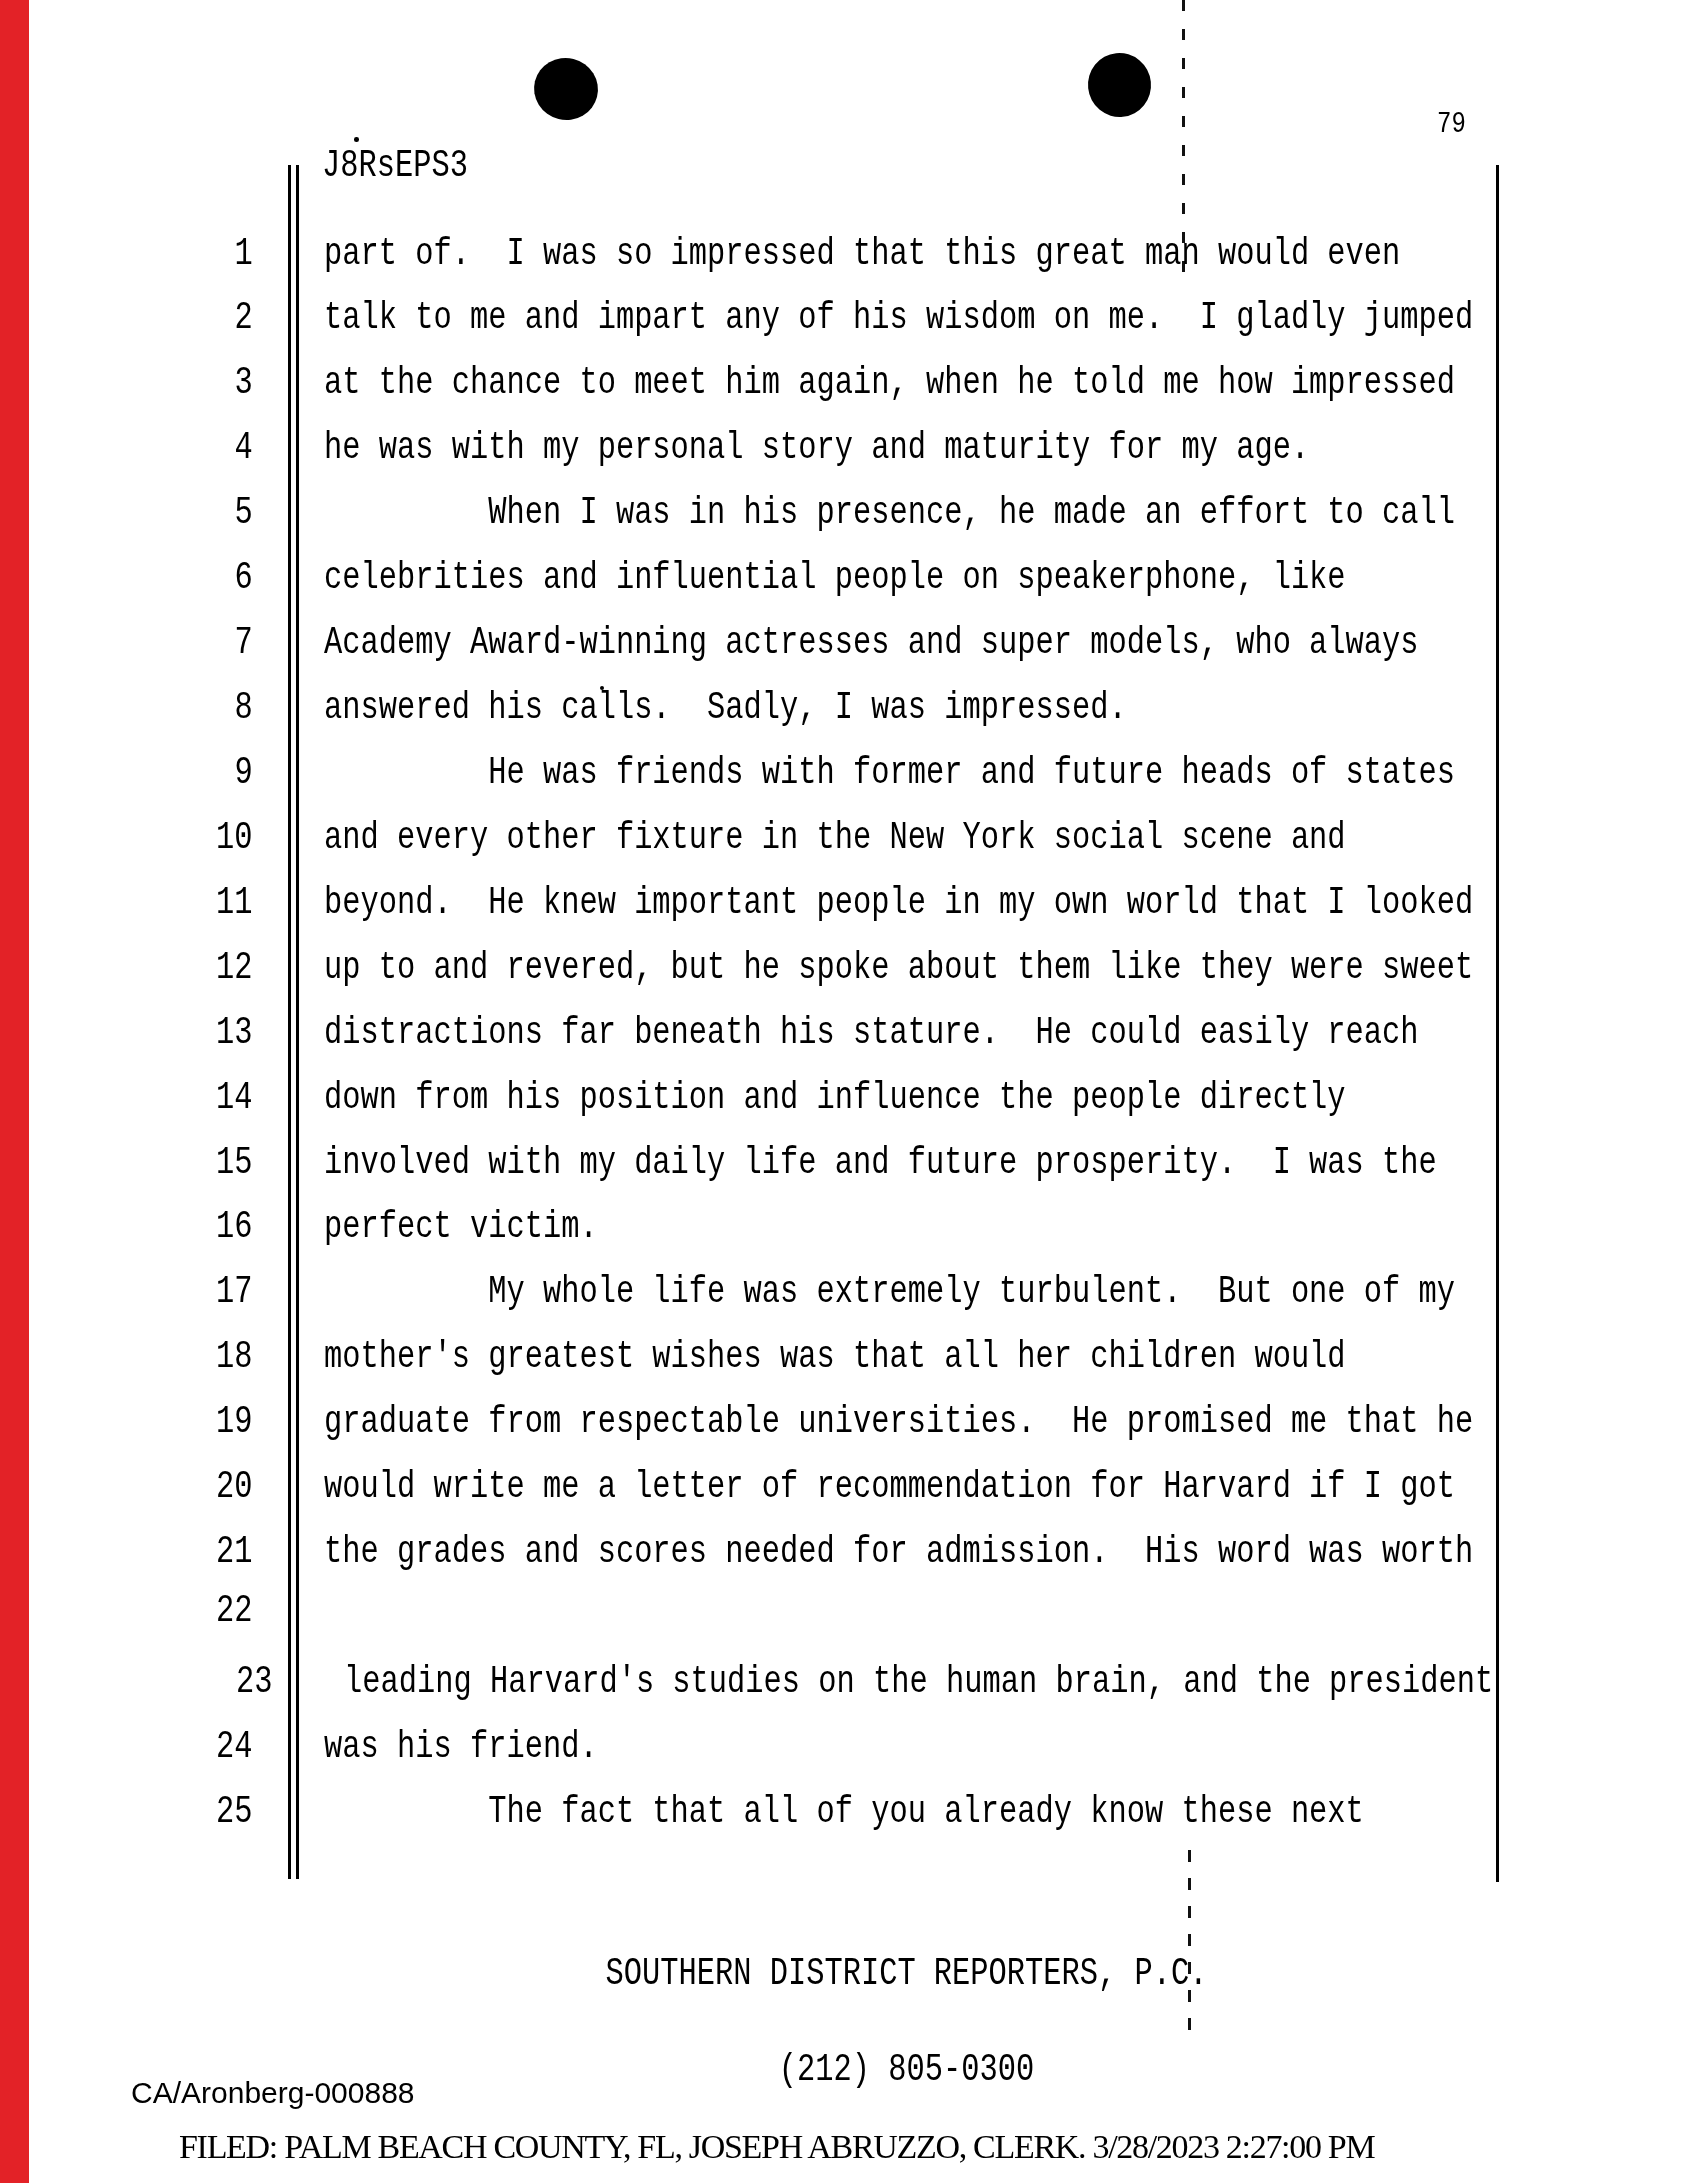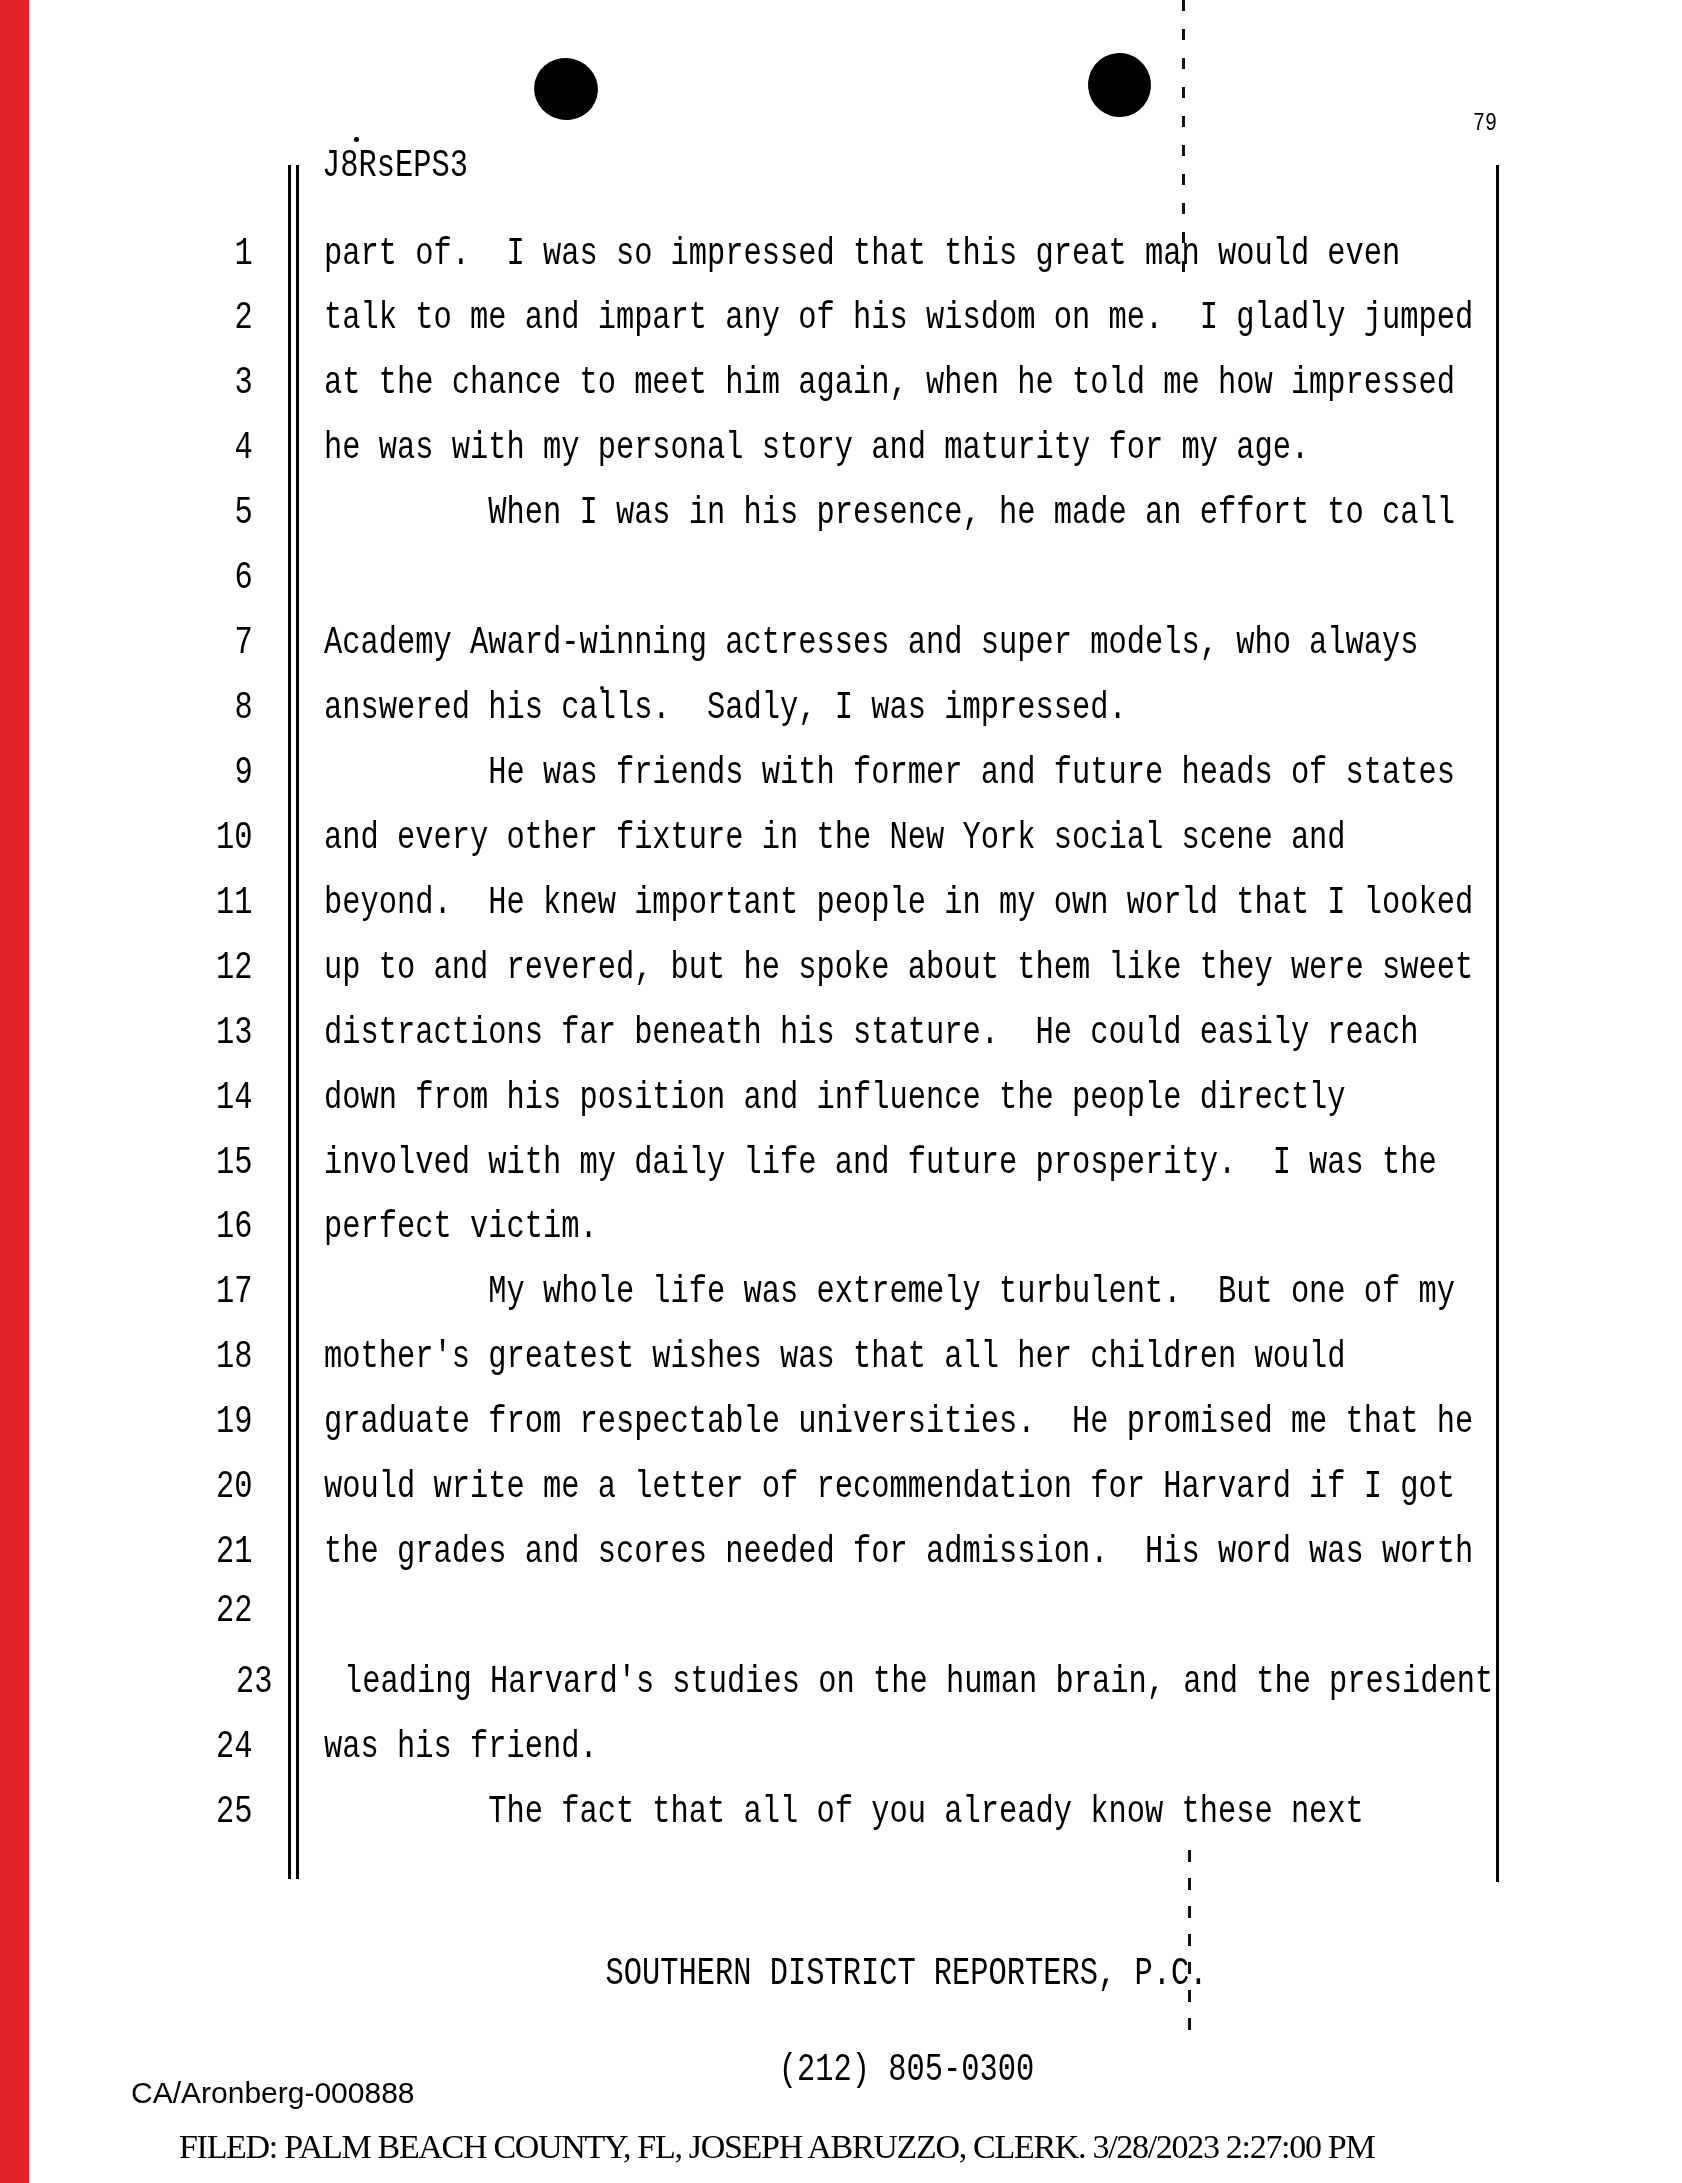--- a/index.html
+++ b/index.html
@@ -29,21 +29,21 @@
   .speck{position:absolute;background:#000;border-radius:50%;}
   .s1{left:354px;top:137px;width:4.6px;height:4.6px;}
   .s2{left:600px;top:686px;width:4px;height:4px;}
   
   .tw{display:inline-block;}
   .tw-l{transform:scaleX(0.8);transform-origin:0 50%;}
   .tw-r{transform:scaleX(0.8);transform-origin:100% 50%;}
   .tw-c{display:block;transform:scaleX(0.8);transform-origin:50% 50%;}
   
   .docid{position:absolute;left:322px;top:134px;height:64px;line-height:64px;font-size:38px;white-space:pre;}
-  .pagenum{position:absolute;left:1437px;top:92px;height:64px;line-height:64px;font-size:25px;white-space:pre;margin-left:36px;}
+  .pagenum{position:absolute;left:1437px;top:92px;height:64px;line-height:64px;font-size:30px;white-space:pre;}
   
   .row{position:absolute;left:0;width:1682px;height:64px;line-height:64px;font-size:38px;white-space:pre;}
   .numbox{position:absolute;left:99px;width:154px;text-align:right;}
   .txtbox{position:absolute;left:324px;}
   
   .footer{position:absolute;left:510px;top:1894px;width:793px;text-align:center;
     font-size:38px;line-height:32px;white-space:pre;}
   
   .bates{position:absolute;left:131px;top:2073px;font:30px/40px "Liberation Sans","DejaVu Sans",sans-serif;}
   .filed{position:absolute;left:179px;top:2124px;font:34px/46px "Liberation Serif","DejaVu Serif",serif;
@@ -69,21 +69,21 @@
 
 <div class="speck s1"></div>
 <div class="speck s2"></div>
 
 <div>
     <div class="row" style="top: 222px;"><span class="numbox"><span class="tw tw-r">1</span></span><span class="txtbox"><span class="tw tw-l">part of.  I was so impressed that this great man would even</span></span></div>
     <div class="row" style="top: 286px;"><span class="numbox"><span class="tw tw-r">2</span></span><span class="txtbox"><span class="tw tw-l">talk to me and impart any of his wisdom on me.  I gladly jumped</span></span></div>
     <div class="row" style="top: 351px;"><span class="numbox"><span class="tw tw-r">3</span></span><span class="txtbox"><span class="tw tw-l">at the chance to meet him again, when he told me how impressed</span></span></div>
     <div class="row" style="top: 416px;"><span class="numbox"><span class="tw tw-r">4</span></span><span class="txtbox"><span class="tw tw-l">he was with my personal story and maturity for my age.</span></span></div>
     <div class="row" style="top: 481px;"><span class="numbox"><span class="tw tw-r">5</span></span><span class="txtbox"><span class="tw tw-l">         When I was in his presence, he made an effort to call</span></span></div>
-    <div class="row" style="top: 546px;"><span class="numbox"><span class="tw tw-r">6</span></span></div>
+    <div class="row" style="top: 546px;"><span class="numbox"><span class="tw tw-r">6</span></span><span class="txtbox"><span class="tw tw-l">celebrities and influential people on speakerphone, like</span></span></div>
     <div class="row" style="top: 611px;"><span class="numbox"><span class="tw tw-r">7</span></span><span class="txtbox"><span class="tw tw-l">Academy Award-winning actresses and super models, who always</span></span></div>
     <div class="row" style="top: 676px;"><span class="numbox"><span class="tw tw-r">8</span></span><span class="txtbox"><span class="tw tw-l">answered his calls.  Sadly, I was impressed.</span></span></div>
     <div class="row" style="top: 741px;"><span class="numbox"><span class="tw tw-r">9</span></span><span class="txtbox"><span class="tw tw-l">         He was friends with former and future heads of states</span></span></div>
     <div class="row" style="top: 806px;"><span class="numbox"><span class="tw tw-r">10</span></span><span class="txtbox"><span class="tw tw-l">and every other fixture in the New York social scene and</span></span></div>
     <div class="row" style="top: 871px;"><span class="numbox"><span class="tw tw-r">11</span></span><span class="txtbox"><span class="tw tw-l">beyond.  He knew important people in my own world that I looked</span></span></div>
     <div class="row" style="top: 936px;"><span class="numbox"><span class="tw tw-r">12</span></span><span class="txtbox"><span class="tw tw-l">up to and revered, but he spoke about them like they were sweet</span></span></div>
     <div class="row" style="top: 1001px;"><span class="numbox"><span class="tw tw-r">13</span></span><span class="txtbox"><span class="tw tw-l">distractions far beneath his stature.  He could easily reach</span></span></div>
     <div class="row" style="top: 1066px;"><span class="numbox"><span class="tw tw-r">14</span></span><span class="txtbox"><span class="tw tw-l">down from his position and influence the people directly</span></span></div>
     <div class="row" style="top: 1131px;"><span class="numbox"><span class="tw tw-r">15</span></span><span class="txtbox"><span class="tw tw-l">involved with my daily life and future prosperity.  I was the</span></span></div>
     <div class="row" style="top: 1195px;"><span class="numbox"><span class="tw tw-r">16</span></span><span class="txtbox"><span class="tw tw-l">perfect victim.</span></span></div>

